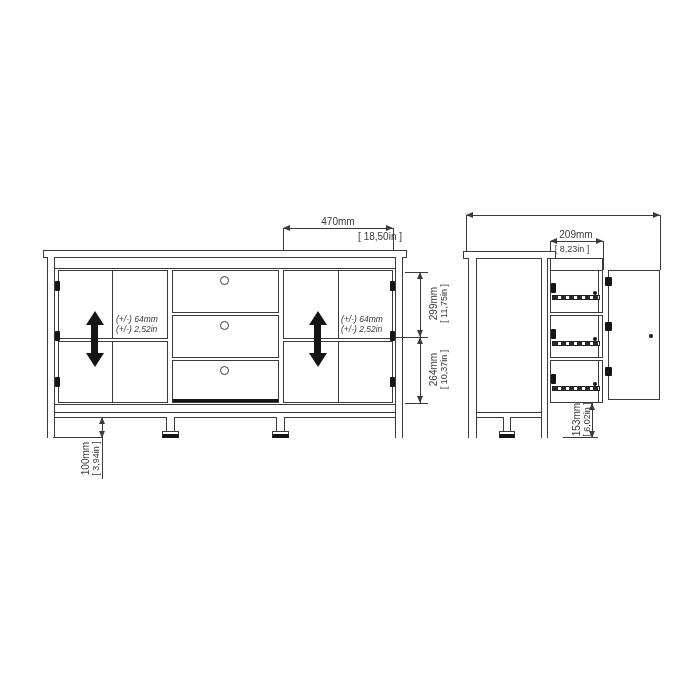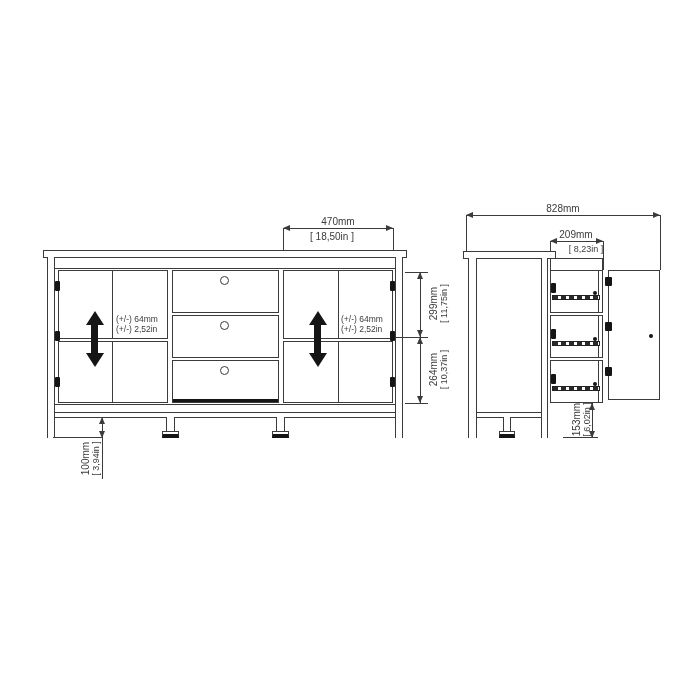--- a/index.html
+++ b/index.html
@@ -26,21 +26,21 @@
   .dot{position:absolute;width:4px;height:4px;border-radius:50%;background:var(--blk);}
   .hinge{position:absolute;width:5px;height:10px;background:var(--blk);border-radius:1px;}
   .cap{position:absolute;border:1px solid var(--lc);border-bottom:4px solid var(--blk);background:#fff;}
   .slide{position:absolute;height:5px;border:1px solid #222;
          background:repeating-linear-gradient(90deg,#2a2a2a 0 5px,#fff 5px 8px);}
   
   .dim{position:absolute;color:var(--tc);font-size:10px;line-height:11px;height:11px;
        text-align:center;white-space:nowrap;letter-spacing:0;}
   .dim.rot{transform:rotate(-90deg);}
   .note{position:absolute;font-size:8.5px;line-height:9.5px;color:var(--tc);white-space:nowrap;}
-  .note span{display:block;}
+  .note span{display:block;font-style:italic;}
   
   .arr{position:absolute;width:0;height:0;}
   .a-l{border-top:3px solid transparent;border-bottom:3px solid transparent;border-right:7px solid var(--lc);}
   .a-r{border-top:3px solid transparent;border-bottom:3px solid transparent;border-left:7px solid var(--lc);}
   .a-u{border-left:3px solid transparent;border-right:3px solid transparent;border-bottom:7px solid var(--lc);}
   .a-d{border-left:3px solid transparent;border-right:3px solid transparent;border-top:7px solid var(--lc);}
   
   .sh-shaft{position:absolute;width:7px;background:var(--blk);}
   .sh-up{position:absolute;width:0;height:0;border-left:9px solid transparent;border-right:9px solid transparent;border-bottom:14px solid var(--blk);}
   .sh-dn{position:absolute;width:0;height:0;border-left:9px solid transparent;border-right:9px solid transparent;border-top:14px solid var(--blk);}
@@ -102,21 +102,21 @@
       <span>(+/-) 64mm</span>
       <span>(+/-) 2,52in</span>
     </div>
 
     <div class="vl" style="left:283px;top:228px;height:22px;"></div>
     <div class="vl" style="left:393px;top:228px;height:22px;"></div>
     <div class="hl" style="left:283px;top:228px;width:110px;"></div>
     <div class="arr a-l" style="left:283px;top:225px;"></div>
     <div class="arr a-r" style="left:386px;top:225px;"></div>
     <div class="dim" style="left:283px;top:216px;width:110px;">470mm</div>
-    <div class="dim" style="left:277px;top:231px;width:110px;">[ 18,50in ]</div>
+    <div class="dim" style="left:292px;top:231px;width:110px;text-align:right;">[ 18,50in ]</div>
 
     <div class="hl" style="left:405px;top:272px;width:23px;"></div>
     <div class="hl" style="left:396px;top:337px;width:32px;"></div>
     <div class="hl" style="left:405px;top:403px;width:23px;"></div>
     <div class="vl" style="left:420px;top:272px;height:131px;"></div>
     <div class="arr a-u" style="left:417px;top:272px;"></div>
     <div class="arr a-d" style="left:417px;top:330px;"></div>
     <div class="arr a-u" style="left:417px;top:337px;"></div>
     <div class="arr a-d" style="left:417px;top:396px;"></div>
     <div class="dim rot" style="left:403px;top:298px;width:60px;">299mm</div>
@@ -159,29 +159,28 @@
     <div class="hinge" style="left:605px;top:277px;width:7px;height:9px;"></div>
     <div class="hinge" style="left:605px;top:322px;width:7px;height:9px;"></div>
     <div class="hinge" style="left:605px;top:367px;width:7px;height:9px;"></div>
     <div class="dot" style="left:649px;top:334px;"></div>
 
     <div class="vl" style="left:466px;top:215px;height:36px;"></div>
     <div class="vl" style="left:660px;top:215px;height:55px;"></div>
     <div class="hl" style="left:466px;top:215px;width:194px;"></div>
     <div class="arr a-l" style="left:466px;top:212px;"></div>
     <div class="arr a-r" style="left:653px;top:212px;"></div>
-    <div class="dim" style="left:466px;top:203px;width:194px;">828mm</div>
 
     <div class="vl" style="left:550px;top:241px;height:10px;"></div>
     <div class="vl" style="left:603px;top:241px;height:29px;"></div>
     <div class="hl" style="left:550px;top:241px;width:53px;"></div>
     <div class="arr a-l" style="left:550px;top:238px;"></div>
     <div class="arr a-r" style="left:596px;top:238px;"></div>
     <div class="dim" style="left:536px;top:229px;width:80px;">209mm</div>
-    <div class="dim" style="left:546px;top:244px;width:80px;font-size:9px;">[ 8,23in ]</div>
+    <div class="dim" style="left:532px;top:244px;width:80px;font-size:9px;">[ 8,23in ]</div>
 
     <div class="hl" style="left:563px;top:437px;width:35px;"></div>
     <div class="vl" style="left:592px;top:403px;height:35px;"></div>
     <div class="arr a-u" style="left:589px;top:403px;"></div>
     <div class="arr a-d" style="left:589px;top:431px;"></div>
     <div class="dim rot" style="left:546px;top:414px;width:60px;">153mm</div>
     <div class="dim rot" style="left:557px;top:414px;width:60px;font-size:9px;">[ 6,02in ]</div>
   </div>
 
 </div>

